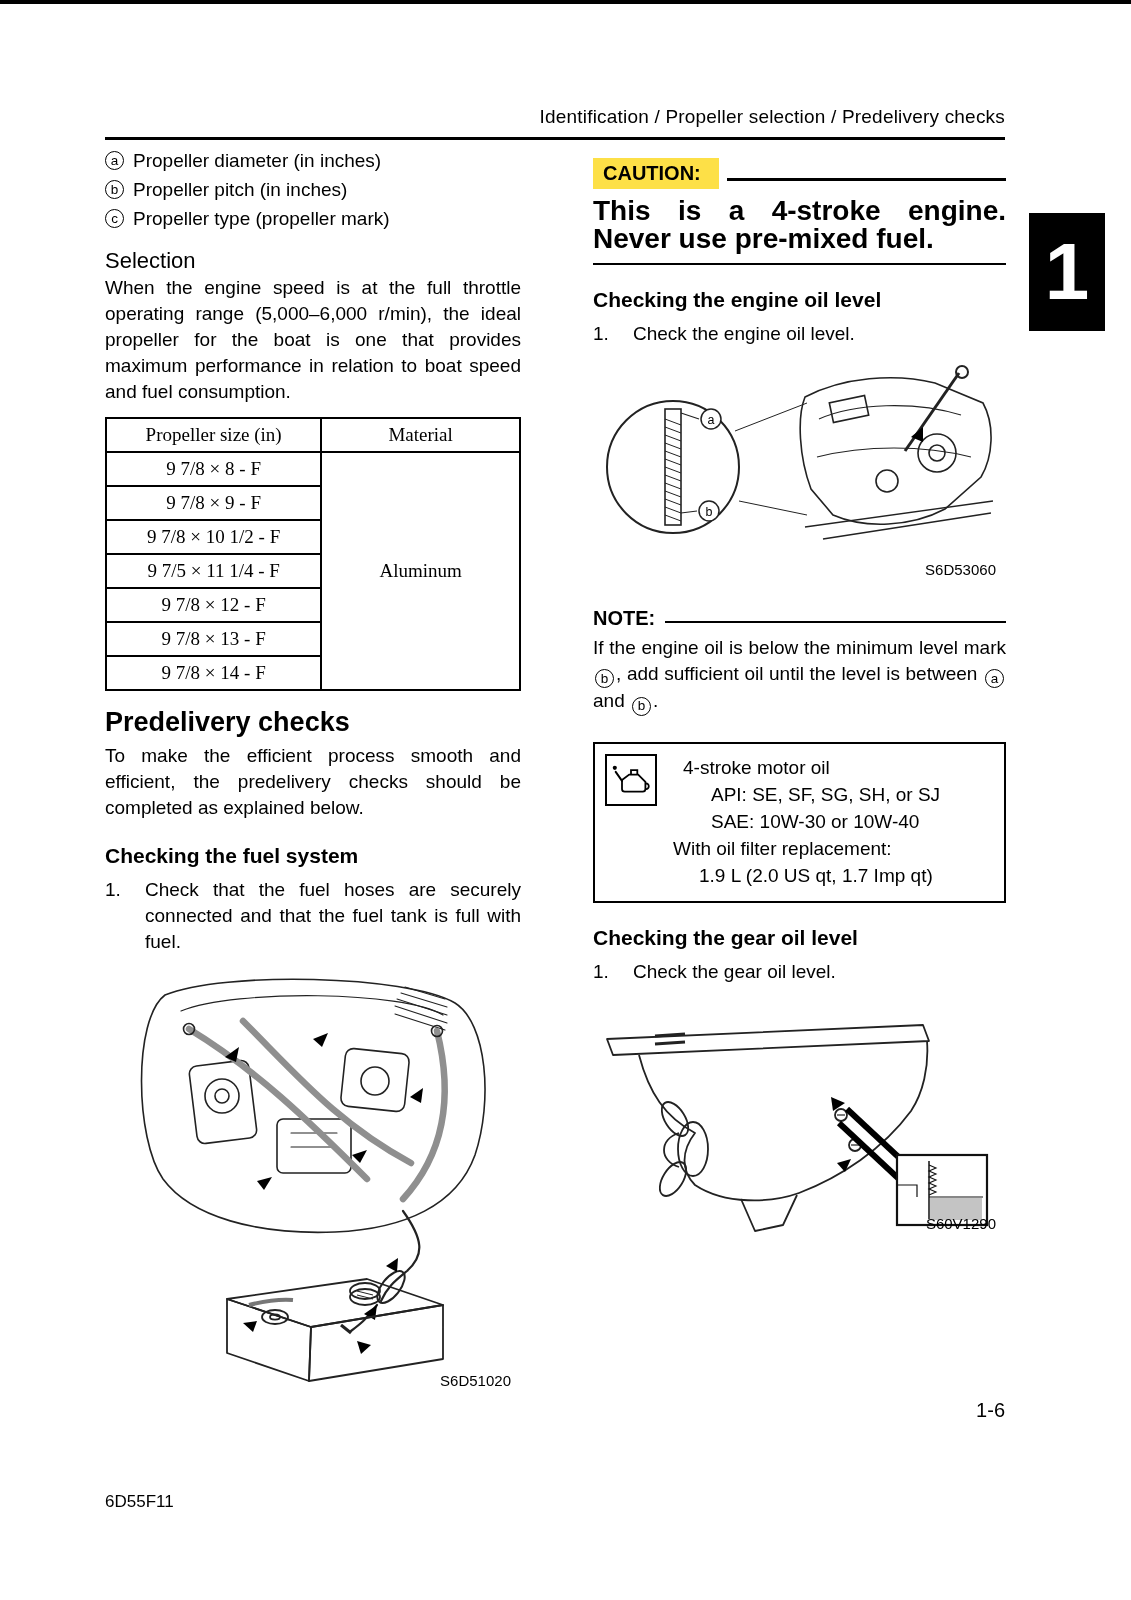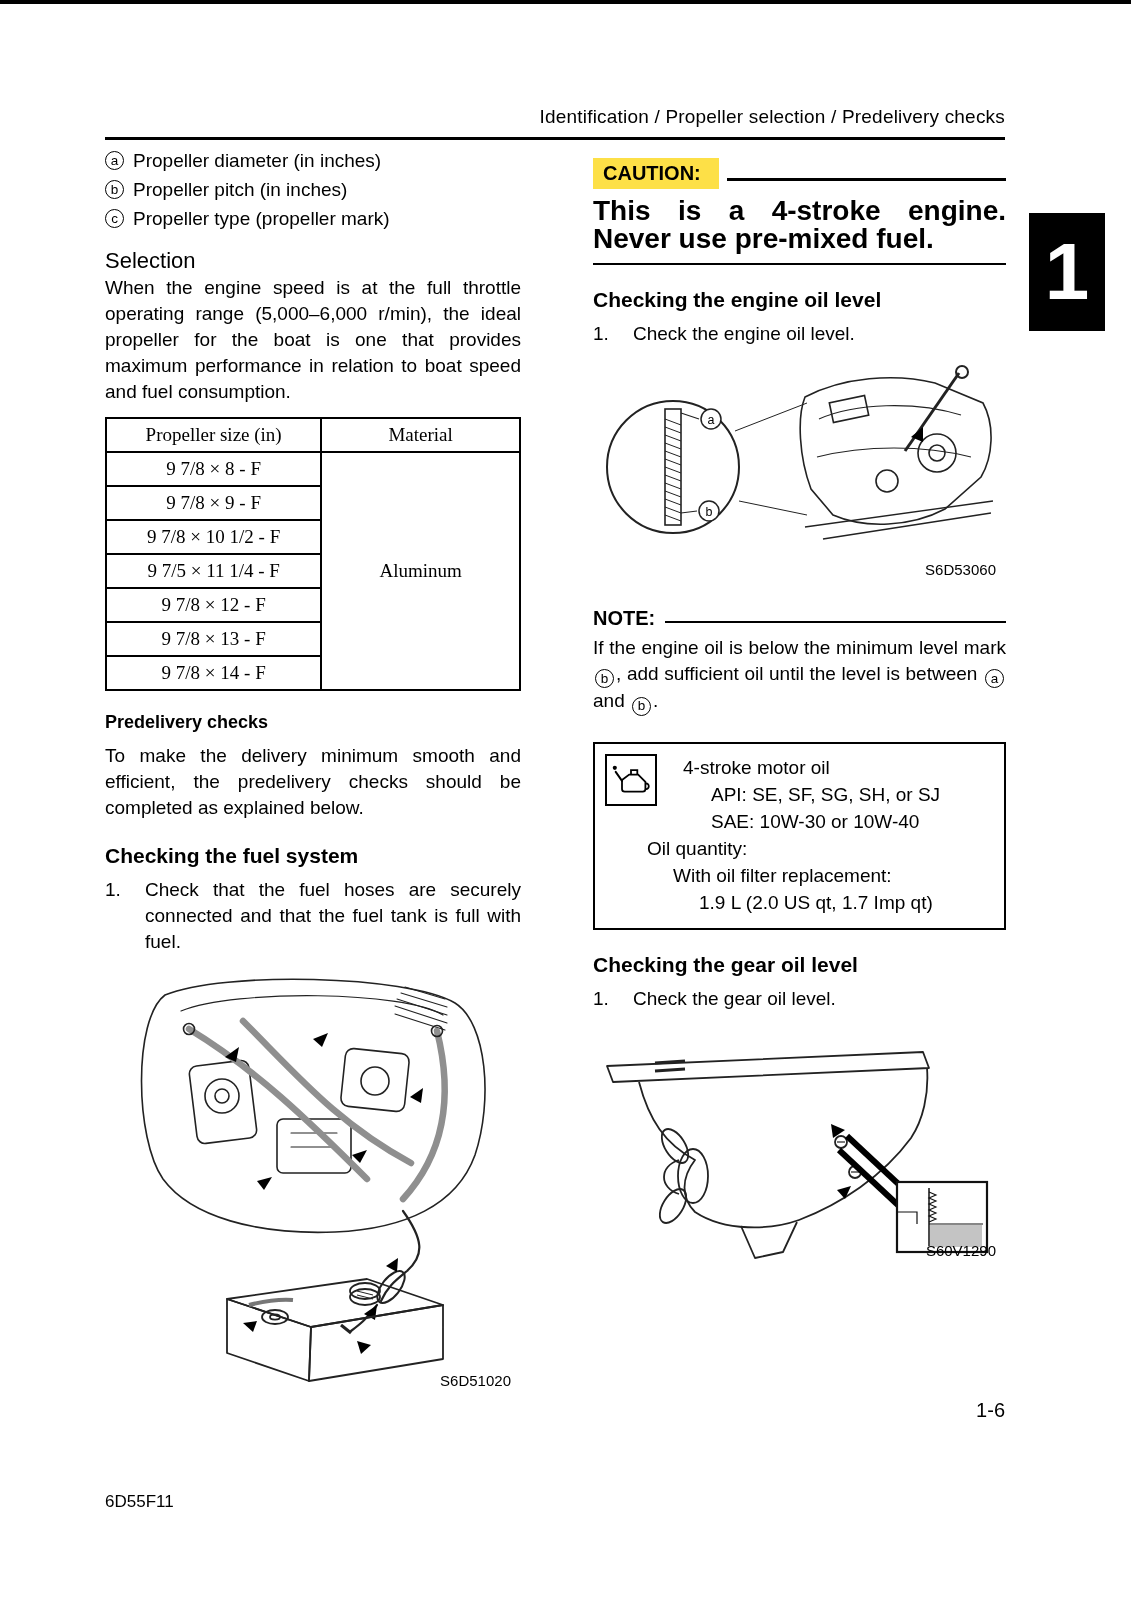--- a/index.html
+++ b/index.html
@@ -18,21 +18,21 @@
   .col-left  { left:105px; top:148px; width:416px; }
   .col-right { left:593px; top:158px; width:413px; }
 
   .legend-row { display:flex; align-items:flex-start; gap:9px; margin-bottom:3px; }
   .legend-row .circ { margin-top:3px; }
   .circ { display:inline-flex; align-items:center; justify-content:center; width:19px; height:19px; min-width:19px;
           border:1.4px solid #000; border-radius:50%; font-size:13.5px; line-height:1; background:#fff; }
   .circ.inline { vertical-align:-3px; margin:0 2px; }
 
   .h-selection { font-size:22px; font-weight:normal; margin:16px 0 1px; }
-  .h-predelivery { font-size:18px; font-weight:bold; margin:18px 0 8px; }
+  .h-predelivery { font-size:27px; font-weight:bold; margin:18px 0 8px; }
   .h-sub { font-size:21px; font-weight:bold; margin:22px 0 8px; }
   .body-text { margin:0 0 8px; text-align:justify; }
 
   .prop-table { border-collapse:collapse; width:100%; margin:12px 0 10px; }
   .prop-table th, .prop-table td { border:2.2px solid #000; font-weight:normal; text-align:center;
                                    font-size:19px; padding:3px 2px; height:26px; vertical-align:middle;font-family:Liberation Serif, serif; }
   .prop-table th:first-child, .prop-table td:first-child { width:52%; }
 
   .step { display:flex; margin:0 0 6px; }
   .step-no { flex:0 0 40px; width:40px; }
@@ -120,21 +120,21 @@
       <tr>
             <td>9 7/8 × 13 - F</td>
           </tr>
       <tr>
             <td>9 7/8 × 14 - F</td>
           </tr>
     </tbody>
       </table>
 
     <div class="h-predelivery">Predelivery checks</div>
-    <p class="body-text">To make the delivery minimum smooth and efficient, the predelivery checks should be completed as explained below.</p>
+    <p class="body-text">To make the efficient process smooth and efficient, the predelivery checks should be completed as explained below.</p>
 
     <div class="h-sub">Checking the fuel system</div>
     <div class="step">
       <span class="step-no">1.</span>
       <span class="step-body">Check that the fuel hoses are securely connected and that the fuel tank is full with fuel.</span>
     </div>
 
     <div class="figure">
       <svg viewBox="0 0 416 425" width="416" height="425">
         <g fill="none" stroke="#222" stroke-width="1.6" stroke-linejoin="round" stroke-linecap="round">
@@ -270,21 +270,20 @@
           <circle cx="4" cy="6.5" r="2.3" fill="#000"></circle>
           <path d="M12,21 L5,11" fill="none" stroke="#000" stroke-width="2.2" stroke-linecap="round"></path>
           <path d="M12,20 L20,14 H30 L38,22 V30 a3,3 0 0 1 -3,3 H15 a3,3 0 0 1 -3,-3 Z" fill="none" stroke="#000" stroke-width="2"></path>
           <path d="M22,14 V9 h7 v5" fill="none" stroke="#000" stroke-width="2"></path>
           <path d="M38,24 c5,-1 5,7 0,6" fill="none" stroke="#000" stroke-width="2"></path>
         </svg>
       </div>
       <div class="spec-line ind-b">4-stroke motor oil</div>
       <div class="spec-line ind-c">API: SE, SF, SG, SH, or SJ</div>
       <div class="spec-line ind-c">SAE: 10W-30 or 10W-40</div>
-      <div class="spec-line ind-d">Oil quantity:</div>
       <div class="spec-line ind-e">With oil filter replacement:</div>
       <div class="spec-line ind-f">1.9 L (2.0 US qt, 1.7 Imp qt)</div>
     </div>
 
     <div class="h-sub">Checking the gear oil level</div>
     <div class="step">
       <span class="step-no">1.</span>
       <span class="step-body">Check the gear oil level.</span>
     </div>
 

